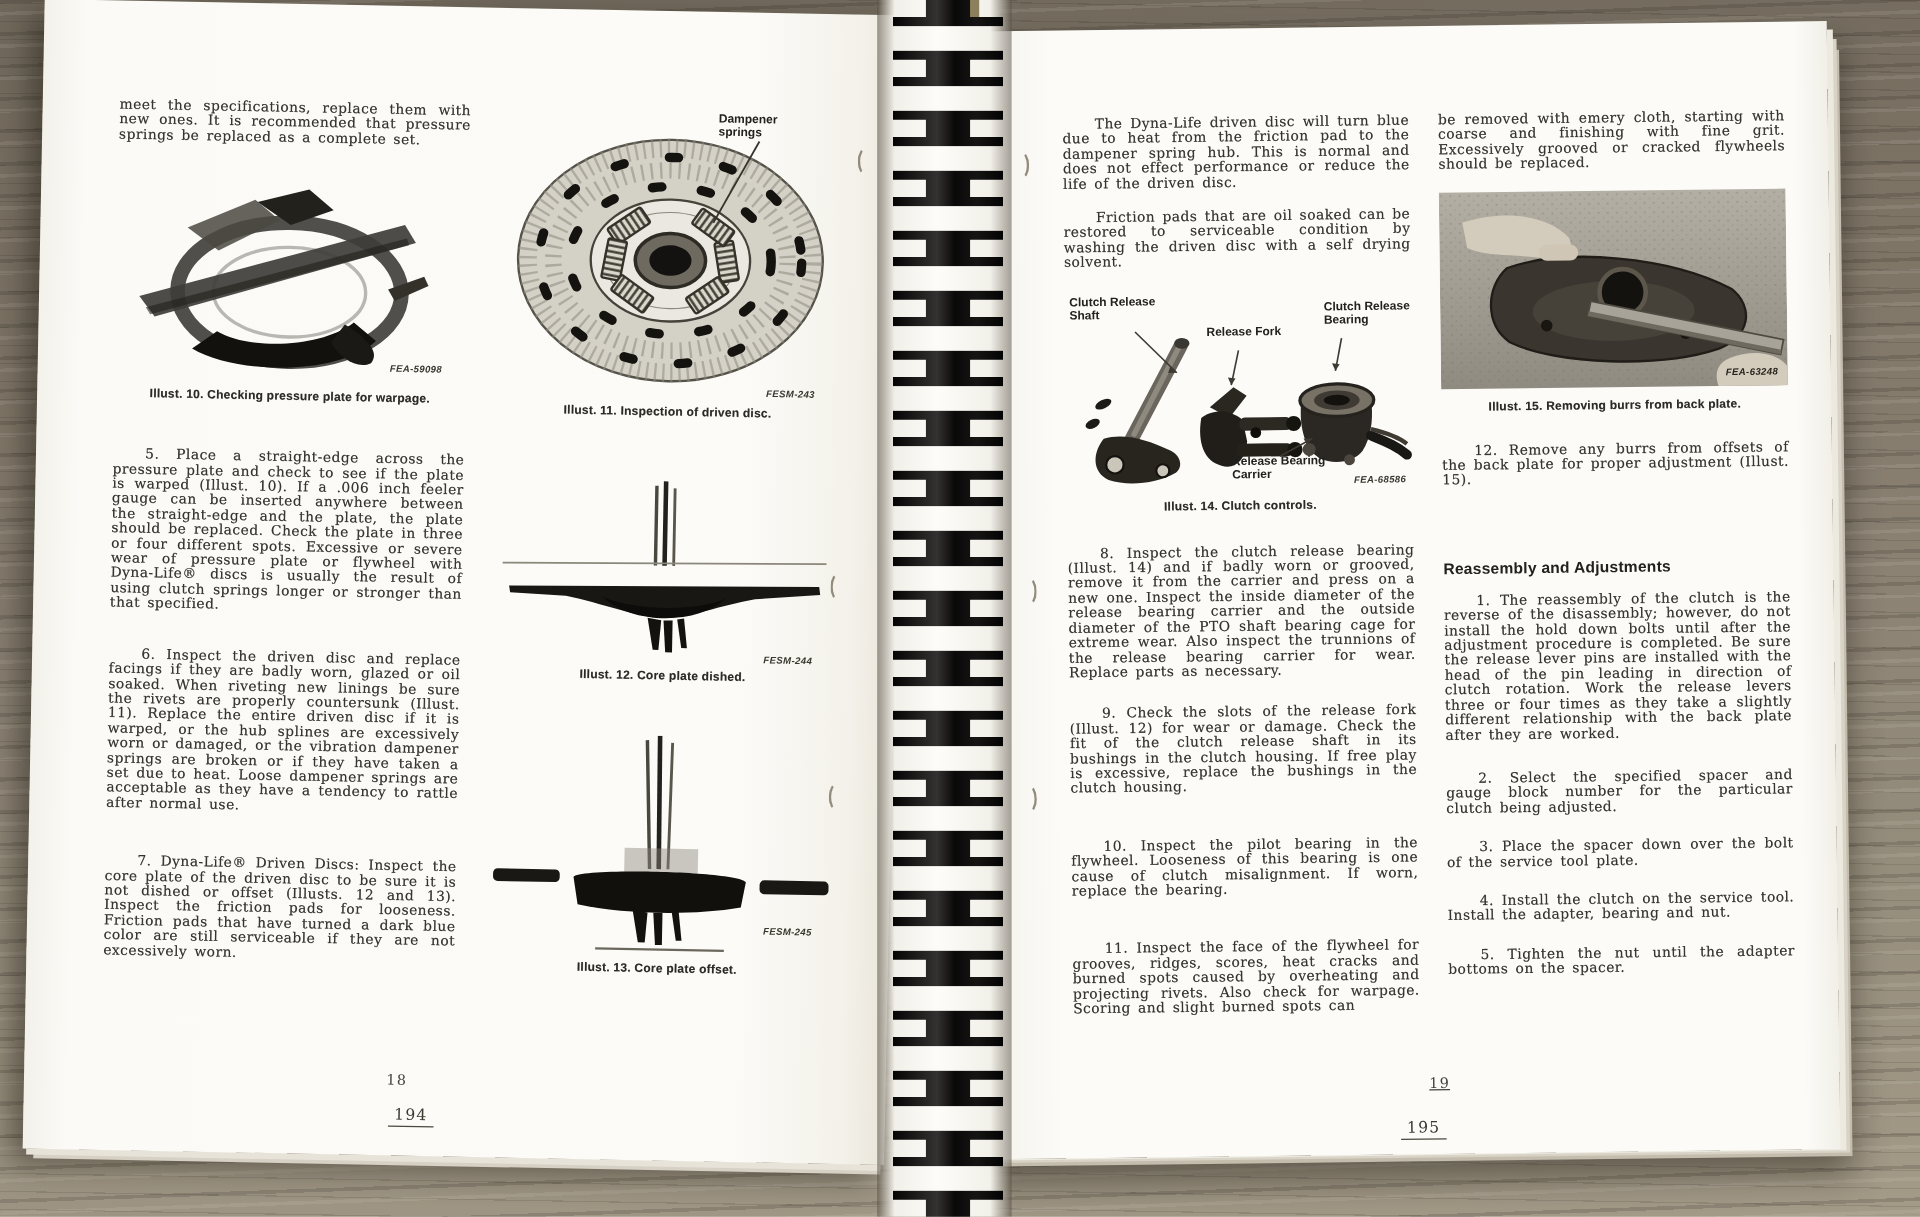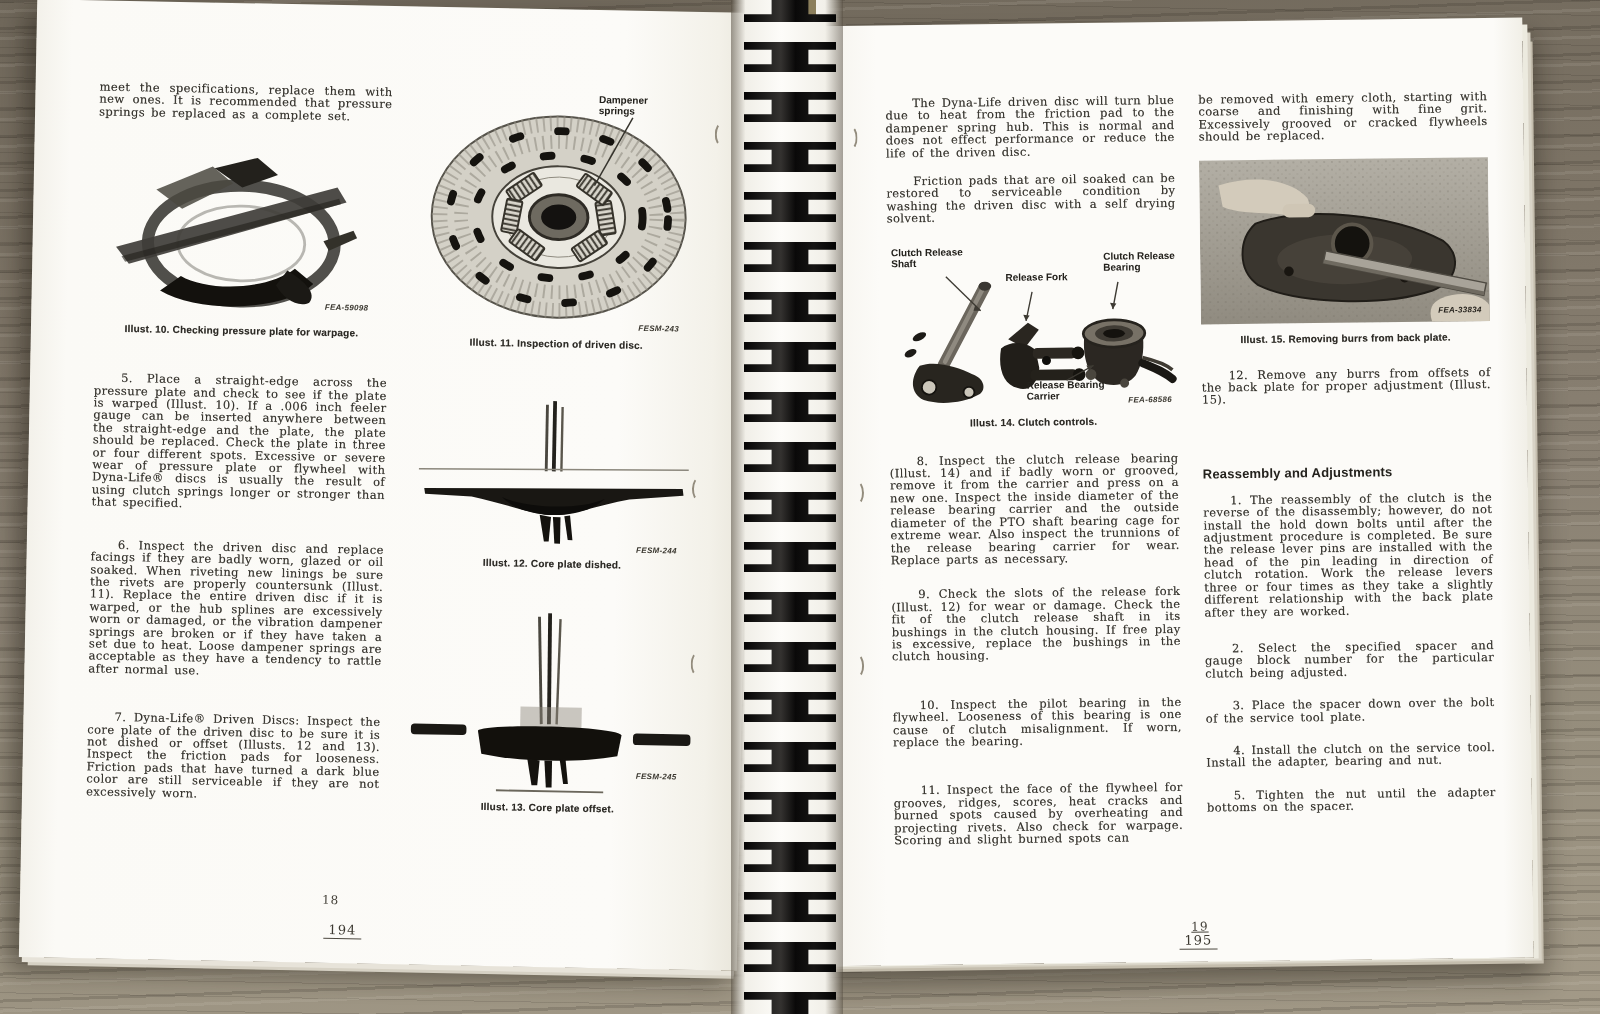--- a/index.html
+++ b/index.html
@@ -288,38 +288,38 @@
             <circle cx="92" cy="116" r="5" fill="#191611"></circle>
             <circle cx="212" cy="124" r="5" fill="#191611"></circle>
             <path d="M20,26 C60,14 96,22 112,40 C118,52 108,60 92,58 C70,54 40,56 24,48 Z" fill="#d3cbbb"></path>
             <rect x="86" y="46" width="34" height="14" rx="7" fill="#cfc6b5"></rect>
             <g transform="rotate(12 180 112)">
               <rect x="128" y="106" width="170" height="13" fill="#a8a399" stroke="#4e4a42" stroke-width="1.5"></rect>
               <rect x="128" y="115" width="170" height="4" fill="#6f6a60"></rect>
             </g>
             <path d="M250,146 C270,138 292,142 300,154 L300,170 L240,170 C236,158 240,150 250,146 Z" fill="#d3cbbb"></path>
           </svg>
-          <div class="figcode" style="right:8px;bottom:28px;color:#26231d;">FEA-33834</div>
+          <div class="figcode" style="right:8px;bottom:28px;color:#26231d;">FEA-63248</div>
           <figcaption class="caption">Illust. 15.  Removing burrs from back plate.</figcaption>
         </figure>
 
         <p class="para ind" style="margin-bottom:60px;">12.  Remove any burrs from offsets of the back plate for proper adjustment (Illust. 15).</p>
 
         <h3 class="shead">Reassembly and Adjustments</h3>
 
         <p class="para ind" style="margin-bottom:24px;">1.  The reassembly of the clutch is the reverse of the disassembly; however, do not install the hold down bolts until after the adjustment procedure is completed.  Be sure the release lever pins are installed with the head of the pin leading in direction of clutch rotation.  Work the release levers three or four times as they take a slightly different relationship with the back plate after they are worked.</p>
         <p class="para ind" style="margin-bottom:20px;">2.  Select the specified spacer and gauge block number for the particular clutch being adjusted.</p>
         <p class="para ind" style="margin-bottom:20px;">3.  Place the spacer down over the bolt of the service tool plate.</p>
         <p class="para ind" style="margin-bottom:20px;">4.  Install the clutch on the service tool. Install the adapter, bearing and nut.</p>
         <p class="para ind">5.  Tighten the nut until the adapter bottoms on the spacer.</p>
       </div>
     </div>
 
-    <span class="pnum" style="left:384px;bottom:28px;text-decoration:underline;">19</span>
-    <span class="folio" style="left:372px;bottom:12px;margin-top:28px;">195</span>
+    <span class="pnum" style="left:384px;bottom:52px;text-decoration:underline;">19</span>
+    <span class="folio" style="left:360px;bottom:12px;margin-top:28px;">195</span>
     <span class="notch" style="left:46px;top:100px;"></span>
     <span class="notch" style="left:48px;top:455px;"></span>
     <span class="notch" style="left:46px;top:628px;"></span>
   </section>
 
   <div class="comb">
     <div class="comb-ring"></div>
     <div class="comb-ring"></div>
     <div class="comb-ring"></div>
     <div class="comb-ring"></div>

